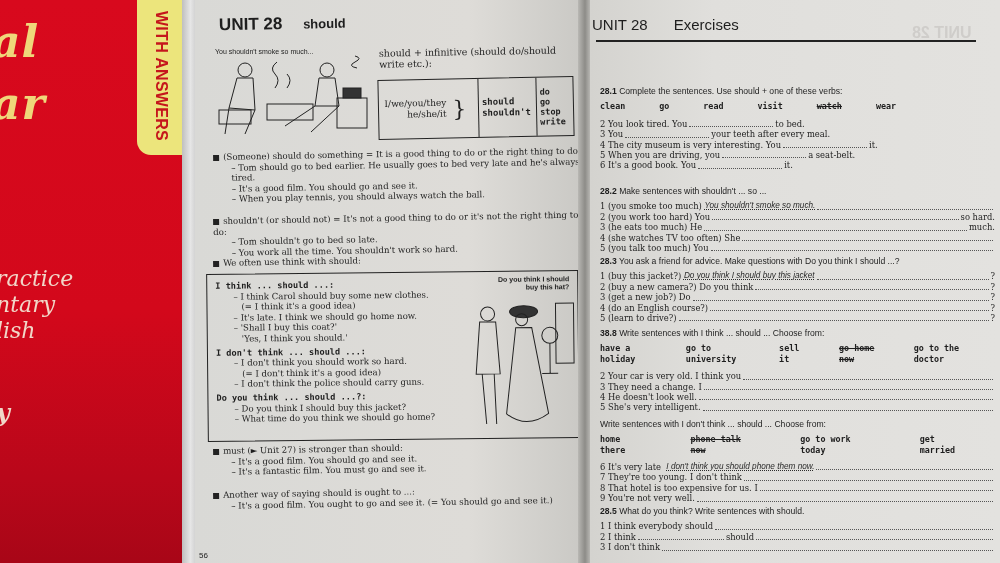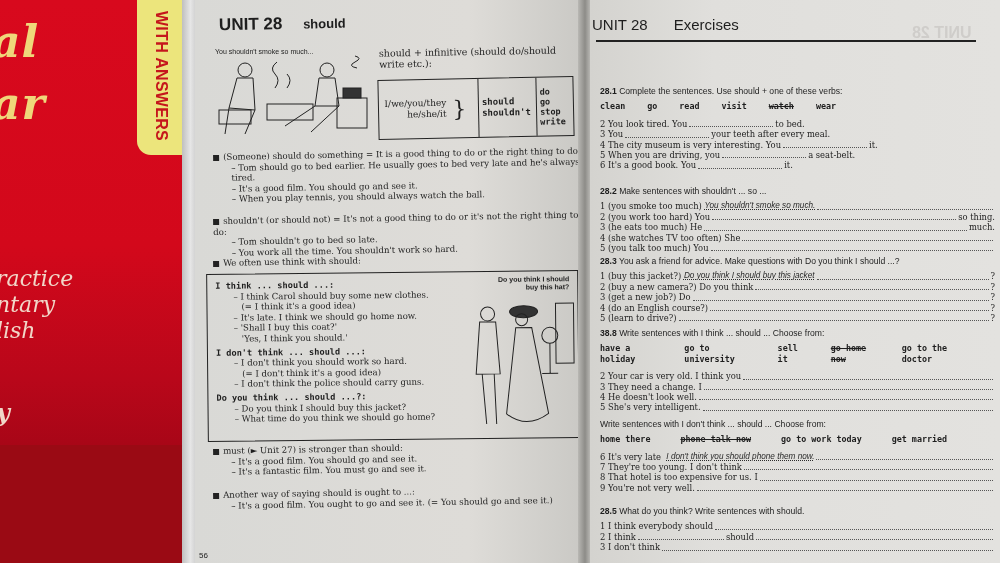--- a/index.html
+++ b/index.html
@@ -1,21 +1,21 @@
 <!DOCTYPE html>
 <html><head>
 <meta charset="utf-8">
 <style>
   * { margin:0; padding:0; box-sizing:border-box; }
   html, body { width:1000px; height:563px; overflow:hidden; background:#9a0a14; }
   body { position:relative; font-family:"DejaVu Serif", serif; color:#1e1e1e; }
 
   
   .cover {
-    position:absolute; left:0; top:0; width:188px; height:445px;
+    position:absolute; left:0; top:0; width:188px; height:563px;
     background:linear-gradient(180deg,#d8091d 0%,#d3081b 55%,#b9071a 85%,#a80617 100%);
   }
   .cover .title-line { position:absolute; left:-8px; font-family:"DejaVu Serif", serif; font-style:italic; font-weight:bold; color:#efd77a; font-size:44px; letter-spacing:1px; }
   .cover .t1 { top:16px; }
   .cover .t2 { top:78px; }
   .cover .sub { position:absolute; left:-4px; top:266px; font-family:"DejaVu Serif", serif; font-style:italic; color:#f1d7c8; font-size:22px; line-height:26px; }
   .cover .y { position:absolute; left:-4px; top:398px; font-family:"DejaVu Serif", serif; font-style:italic; font-weight:bold; color:#f1d7c8; font-size:24px; }
   .tab {
     position:absolute; left:137px; top:0; width:48px; height:155px;
     background:#ece57c; border-radius:0 0 0 14px;
@@ -65,21 +65,21 @@
     background:linear-gradient(90deg,#d4d3cf 0%,#e0dfdc 30%,#e3e2df 100%);
     overflow:hidden;
   }
   .r-head { position:absolute; left:2px; top:16px; font-family:"Liberation Sans", sans-serif; font-size:15px; }
   .r-head .u { margin-right:22px; }
   .r-rule { position:absolute; left:6px; top:40px; width:380px; height:1.5px; background:#222; }
   .ghost { position:absolute; left:322px; top:24px; font-family:"Liberation Sans", sans-serif; font-size:16px; font-weight:bold; color:#cfcdca; transform:scaleX(-1); }
   .ex { position:absolute; left:10px; width:395px; font-size:8.4px; line-height:10.4px; }
   .ex .h { font-family:"Liberation Sans", sans-serif; font-size:8.6px; margin-bottom:5px;margin-top:36px; }
   .ex .h .n { font-weight:bold; }
-  .words { display:flex; gap:0; font-family:"DejaVu Sans Mono", monospace; font-weight:bold; font-size:8.4px; margin-bottom:7px; }
+  .words { display:flex; gap:12px; font-family:"DejaVu Sans Mono", monospace; font-weight:bold; font-size:8.4px; margin-bottom:7px; }
   .words span { margin-right:22px; }
   .words .strike { text-decoration:line-through; }
   .line { display:flex; align-items:flex-end; white-space:nowrap; height:10.4px; }
   .line .dots { flex:1; border-bottom:1px dotted #555; margin:0 2px 2px 2px; position:relative; height:8px; }
   .line .dots.fixed { flex:none; }
   .hand { font-family:"Liberation Sans", sans-serif; font-style:italic; font-size:8.2px; color:#2a2a2a; text-decoration:underline; text-decoration-style:dotted; }
 </style>
 </head>
 <body>
 
@@ -257,21 +257,21 @@
         <span>it.</span>
       </div>
   </div>
 
   <div class="ex" style="top:150px;">
     <div class="h"><span class="n">28.2</span> <span>Make sentences with shouldn't ... so ...</span></div>
     <div class="line"><span>1 (you smoke too much)</span>&nbsp;<span class="hand">You shouldn't smoke so much.</span><span class="dots"></span></div>
     <div class="line">
         <span>2 (you work too hard)  You</span>
         <span class="dots"></span>
-        <span>so thing.</span>
+        <span>so hard.</span>
       </div>
     <div class="line">
         <span>3 (he eats too much)  He</span>
         <span class="dots"></span>
         <span>much.</span>
       </div>
     <div class="line">
         <span>4 (she watches TV too often)  She</span>
         <span class="dots"></span>
       </div>

